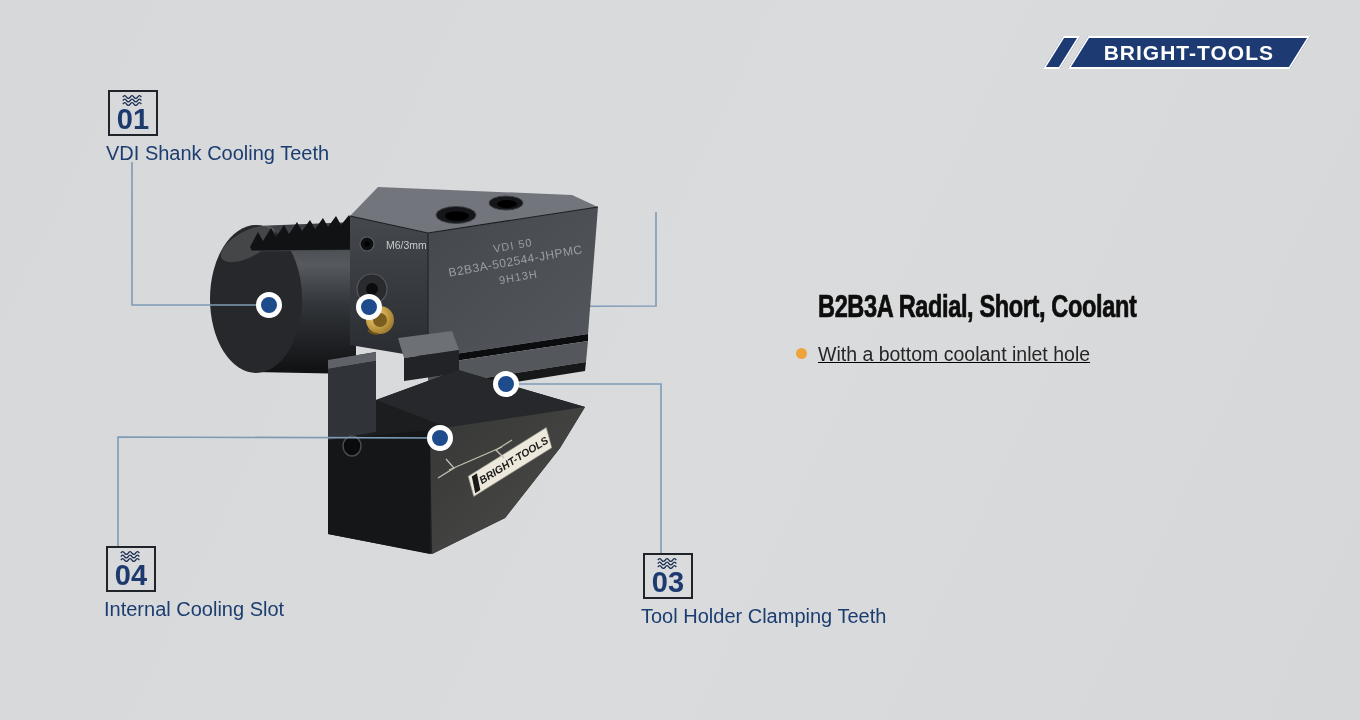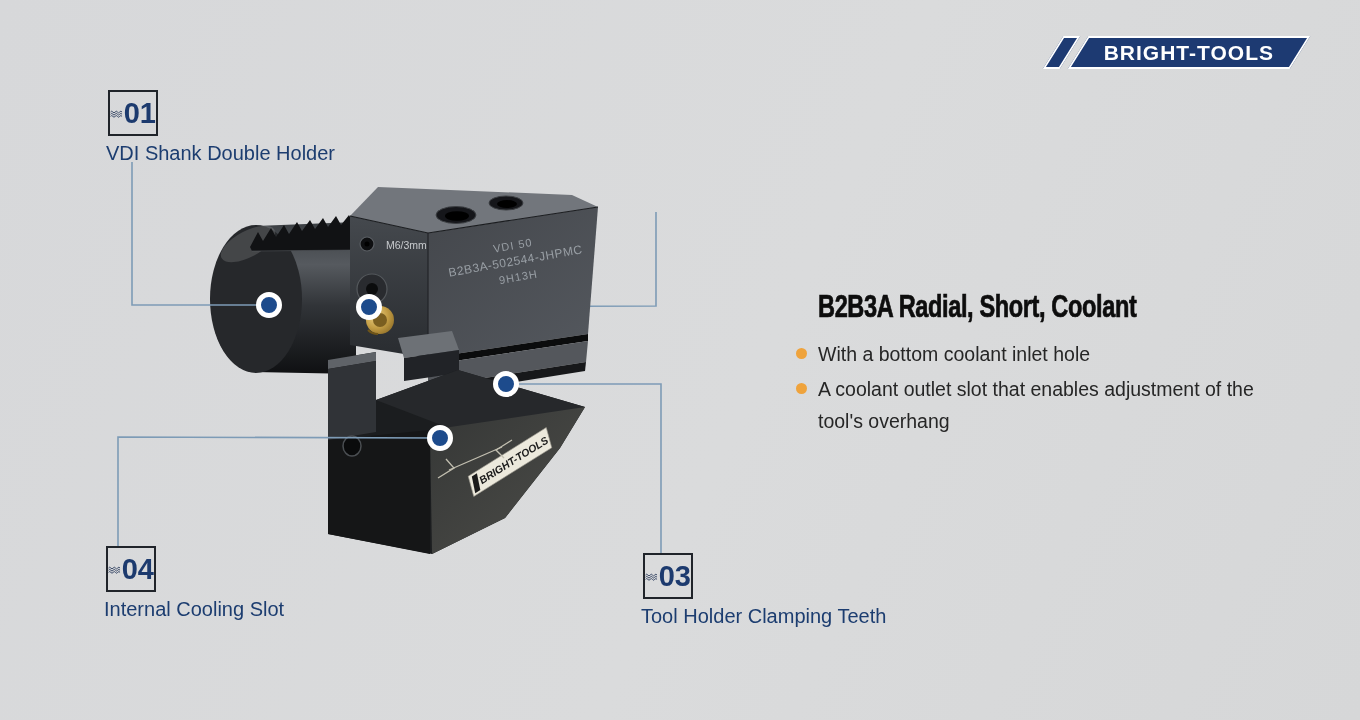--- a/index.html
+++ b/index.html
@@ -12,36 +12,36 @@
   .logo{position:absolute;top:36px;right:60px;display:flex;align-items:center;}
   .logo .slash{width:13px;height:29px;background:#1d3a72;border:2px solid #fff;
     transform:skewX(-32deg);margin-right:8px;}
   .logo .plate{height:29px;background:#1d3a72;border:2px solid #fff;
     transform:skewX(-32deg);display:flex;align-items:center;padding:0 24px;}
   .logo .plate span{display:inline-block;transform:skewX(32deg);color:#fff;
     font-weight:700;font-size:21px;letter-spacing:1px;white-space:nowrap;}
   
   .callout{position:absolute;}
   .co-box{width:50px;height:46px;border:2px solid #20242a;box-sizing:border-box;
-    display:flex;flex-direction:row;align-items:center;padding-top:3px;margin-left:2px;}
+    display:flex;flex-direction:column;align-items:center;padding-top:3px;margin-left:2px;}
   .wave{display:block;}
   .co-num{font-size:29px;font-weight:700;color:#1c3a6e;line-height:1;margin-top:-2px;letter-spacing:0;}
   .co-label{margin-top:6px;font-size:20px;color:#1c3d70;white-space:nowrap;}
   #c1{left:106px;top:90px;}
   #c2{left:104px;top:546px;}
   #c3{left:641px;top:553px;}
   #c4{left:625px;top:130px;}
   
   .panel{position:absolute;left:776px;top:290px;width:540px;margin-left:42px;}
   .title{margin:0;line-height:1;}
   .title span{display:inline-block;transform:scaleX(.76);transform-origin:0 50%;
     font-size:31px;font-weight:700;color:#0d0d0d;letter-spacing:-.5px;white-space:nowrap;
     -webkit-text-stroke:.7px #0d0d0d;}
   .bullets{list-style:none;margin:16px 0 0 -22px;padding:0;}
-  .bullets li{display:flex;margin-bottom:3px;}
+  .bullets li{display:flex;margin-bottom:3px;text-decoration:underline;}
   .b-dot{width:11px;height:11px;border-radius:50%;background:#efa33c;flex:none;margin:10px 11px 0 0;}
   .b-text{font-size:19.5px;line-height:32px;color:#262626;}
   
   .scene{position:absolute;left:0;top:0;}
   .scene text{font-family:"Liberation Sans",sans-serif;}
   
   .marker{position:absolute;width:16px;height:16px;border-radius:50%;
     background:#1d4b8c;border:5px solid #fff;box-sizing:content-box;}
   #m1{left:256px;top:292px;}
   #m2{left:356px;top:294px;}
@@ -164,21 +164,21 @@
     <div class="co-box">
       <svg class="wave" width="24" height="13" viewBox="0 0 24 13">
         <g fill="none" stroke="#16294d" stroke-width="1.4">
           <path d="M1,2.2 Q3,-0.8 5,2.2 Q7,5.2 9,2.2 Q11,-0.8 13,2.2 Q15,5.2 17,2.2 Q19,-0.8 21,2.2"></path>
           <path d="M1,6 Q3,3 5,6 Q7,9 9,6 Q11,3 13,6 Q15,9 17,6 Q19,3 21,6"></path>
           <path d="M1,9.8 Q3,6.8 5,9.8 Q7,12.8 9,9.8 Q11,6.8 13,9.8 Q15,12.8 17,9.8 Q19,6.8 21,9.8"></path>
         </g>
       </svg>
       <div class="co-num">01</div>
     </div>
-    <div class="co-label">VDI Shank Double Holder</div>
+    <div class="co-label">VDI Shank Cooling Teeth</div>
   </div>
 
   <div class="callout" id="c2">
     <div class="co-box">
       <svg class="wave" width="24" height="13" viewBox="0 0 24 13">
         <g fill="none" stroke="#16294d" stroke-width="1.4">
           <path d="M1,2.2 Q3,-0.8 5,2.2 Q7,5.2 9,2.2 Q11,-0.8 13,2.2 Q15,5.2 17,2.2 Q19,-0.8 21,2.2"></path>
           <path d="M1,6 Q3,3 5,6 Q7,9 9,6 Q11,3 13,6 Q15,9 17,6 Q19,3 21,6"></path>
           <path d="M1,9.8 Q3,6.8 5,9.8 Q7,12.8 9,9.8 Q11,6.8 13,9.8 Q15,12.8 17,9.8 Q19,6.8 21,9.8"></path>
         </g>
@@ -205,27 +205,20 @@
 
   <div class="panel">
     <h1 class="title"><span>B2B3A Radial, Short, Coolant</span></h1>
     <ul class="bullets">
       <li>
         <span class="b-dot"></span>
         <span class="b-text">
           <div>With a bottom coolant inlet hole</div>
         </span>
       </li>
-      <li>
-        <span class="b-dot"></span>
-        <span class="b-text">
-          <div>A coolant outlet slot that enables adjustment of the</div>
-          <div>tool's overhang</div>
-        </span>
-      </li>
     </ul>
   </div>
 
   <div class="logo">
     <div class="slash"></div>
     <div class="plate">
       <span>BRIGHT-TOOLS</span>
     </div>
   </div>
 

